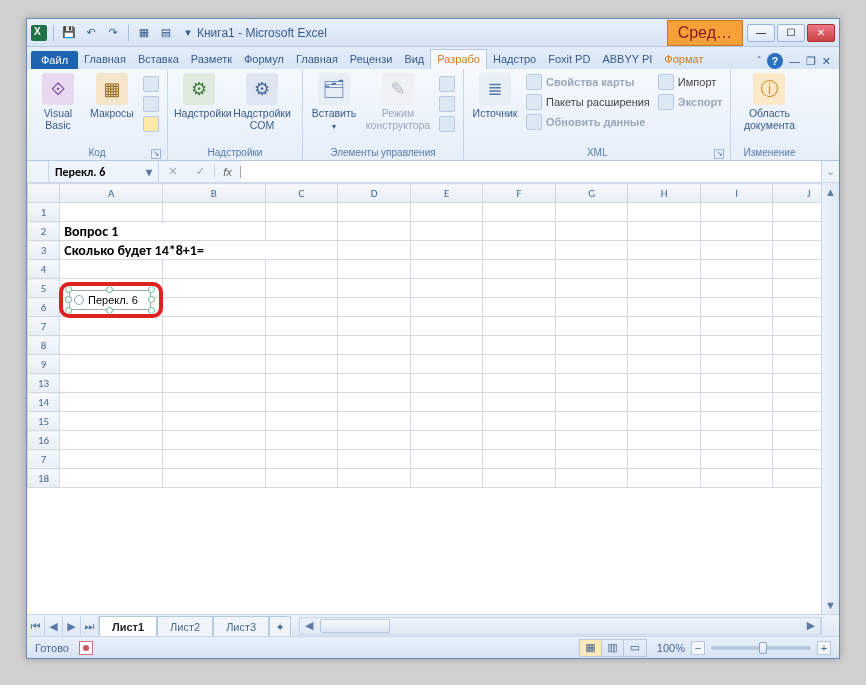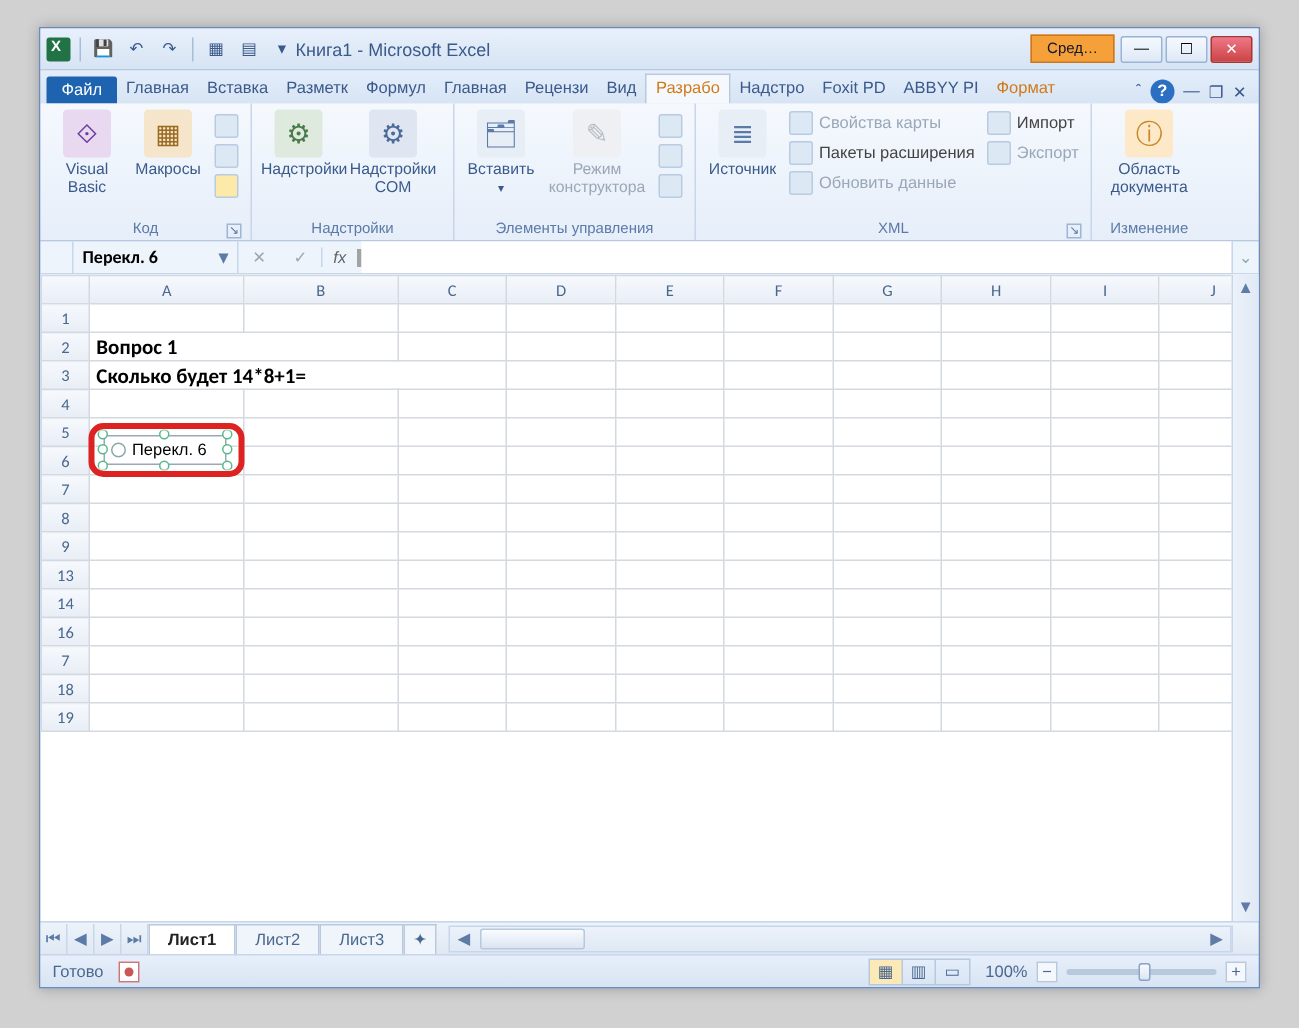--- a/index.html
+++ b/index.html
@@ -10,48 +10,48 @@
   .titlebar { height: 28px; display:flex; align-items:center; background: linear-gradient(#e8f0fb,#d7e4f4); border-bottom:1px solid #b7c9e1; padding:0 4px; }
   .titlebar .qat { display:flex; align-items:center; gap:4px; }
   .qat .xl-icon { width:16px; height:16px; background:#217346; border-radius:2px; position:relative; }
   .qat .xl-icon::after { content:"X"; color:#fff; font-weight:bold; font-size:10px; position:absolute; left:3px; top:1px; }
   .qat .qbtn { width:18px; height:18px; display:flex; align-items:center; justify-content:center; color:#3b5a8a; }
   .qat .sep { width:1px; height:16px; background:#a8bdd9; margin:0 2px; }
   .titletxt { flex:1; text-align:left; color:#3a5a8c; font-size:12px; }
   .winbtns { display:flex; gap:2px; }
   .winbtn { width:28px; height:18px; border:1px solid #9bb4d6; background:linear-gradient(#f5f9fe,#dee9f6); display:flex; align-items:center; justify-content:center; border-radius:2px; font-size:10px; }
   .winbtn.close { background:linear-gradient(#e78,#c44); color:#fff; border-color:#a33; }
-  .sredstv { background:#f6a03a; color:#0f172a; padding:3px 10px; font-size:10px; border:1px solid #c87822; margin-right:4px; }
+  .sredstv { background:#f6a03a; color:#7f1d1d; padding:3px 10px; font-size:16px; border:1px solid #c87822; margin-right:4px; }
   
   .tabs { height:22px; display:flex; align-items:flex-end; padding-left:4px; background:linear-gradient(#e4eefb,#d7e4f4); }
   .tab { padding:3px 6px 4px; color:#3a5a8c; font-size:11px; cursor:default; }
   .tab.file { background:#1e63b0; color:#fff; border-radius:2px 2px 0 0; padding:3px 10px; }
   .tab.active { background:#f5f9fe; border:1px solid #b7c9e1; border-bottom:none; color:#d07a1a; }
   .tabs-right { margin-left:auto; display:flex; align-items:center; gap:6px; padding-right:8px; color:#3a5a8c; }
   .circle-help { width:16px; height:16px; border-radius:50%; background:#2a6fc1; color:#fff; display:flex; align-items:center; justify-content:center; font-weight:bold; font-size:11px; }
   
   .ribbon { height:92px; background:linear-gradient(#f5f9fe,#e6eef9); border-bottom:1px solid #b7c9e1; display:flex; }
   .group { border-right:1px solid #c7d6ea; padding:2px 6px 0; display:flex; flex-direction:column; }
   .group-body { flex:1; display:flex; align-items:flex-start; gap:4px; }
   .group-label { text-align:center; color:#5b7aa8; font-size:10px; padding:1px 0 2px; position:relative; }
   .group-label .dlg { position:absolute; right:0; bottom:1px; width:10px; height:10px; border:1px solid #9db6d6; font-size:8px; line-height:8px; text-align:center; color:#5b7aa8; }
   .bigbtn { width:50px; text-align:center; font-size:10.5px; color:#3a5a8c; padding-top:2px; }
   .bigbtn .ic { width:32px; height:32px; margin:0 auto 2px; border-radius:3px; display:flex; align-items:center; justify-content:center; font-size:18px; }
   .smallrow { display:flex; flex-direction:column; gap:2px; }
   .smallbtn { display:flex; align-items:center; gap:4px; color:#444; font-size:11px; padding:1px 2px; white-space:nowrap; }
-  .smallbtn.dis { color:#9aa7b8; }
+  .smallbtn.dis { color:#9aa7b8;font-weight:bold; }
   .smallbtn .sic { width:16px; height:16px; background:#dde8f5; border:1px solid #b9cbe2; border-radius:2px; flex-shrink:0; }
   
   .fbar { height:22px; background:#eef4fb; border-bottom:1px solid #c7d6ea; display:flex; align-items:stretch; }
   .fbar .tri { width:22px; border-right:1px solid #c7d6ea; display:flex; align-items:center; justify-content:center; color:#5b7aa8; }
   .namebox { width:110px; border-right:1px solid #c7d6ea; display:flex; align-items:center; padding:0 6px; font-weight:bold; font-family:Calibri, sans-serif; font-size:12px; }
   .namebox .dd { margin-left:auto; color:#5b7aa8; }
   .fx-area { flex:1; display:flex; align-items:center; }
   .fx-ctrl { width:56px; display:flex; align-items:center; justify-content:space-around; color:#9aa; border-right:1px solid #c7d6ea; }
-  .fx-lbl { width:26px; text-align:center; font-style:italic; color:#666; border-right:3px solid #a3a3a3; }
+  .fx-lbl { width:26px; text-align:center; font-style:italic; color:#666; border-right:1px solid #a3a3a3; }
   .fx-input { flex:1; padding:0 6px; background:#fff; height:100%; display:flex; align-items:center; }
   .fbar .exp { width:18px; border-left:1px solid #c7d6ea; display:flex; align-items:center; justify-content:center; color:#8aa; }
   
   .gridwrap { flex:1; display:flex; overflow:hidden; background:#fff; position:relative; }
   .grid { flex:1; position:relative; overflow:hidden; }
   table.sheet { border-collapse:collapse; table-layout:fixed; width:820px; }
   table.sheet th, table.sheet td { border:1px solid #d4d9df; font-family:Calibri, sans-serif; font-size:14px; height:19px; overflow:hidden; white-space:nowrap; }
   table.sheet th { background:linear-gradient(#f6f9fd,#e8eef6); color:#4a688f; font-weight:normal; font-size:11px; text-align:center; }
   table.sheet th.rowhdr { width:32px; }
   table.sheet td { padding:0 4px; }
@@ -439,20 +439,33 @@
                 <td></td>
                 <td></td>
                 <td></td>
                 <td></td>
                 <td></td>
                 <td></td>
                 <td></td>
                 <td class="col-last"></td>
               </tr>
         <tr>
+                <th class="rowhdr">15</th>
+                <td></td>
+                <td></td>
+                <td></td>
+                <td></td>
+                <td></td>
+                <td></td>
+                <td></td>
+                <td></td>
+                <td></td>
+                <td class="col-last"></td>
+              </tr>
+        <tr>
                 <th class="rowhdr">16</th>
                 <td></td>
                 <td></td>
                 <td></td>
                 <td></td>
                 <td></td>
                 <td></td>
                 <td></td>
                 <td></td>
                 <td></td>
@@ -466,33 +479,20 @@
                 <td></td>
                 <td></td>
                 <td></td>
                 <td></td>
                 <td></td>
                 <td></td>
                 <td class="col-last"></td>
               </tr>
         <tr>
                 <th class="rowhdr">18</th>
-                <td></td>
-                <td></td>
-                <td></td>
-                <td></td>
-                <td></td>
-                <td></td>
-                <td></td>
-                <td></td>
-                <td></td>
-                <td class="col-last"></td>
-              </tr>
-        <tr class="row-last">
-                <th class="rowhdr">19</th>
                 <td></td>
                 <td></td>
                 <td></td>
                 <td></td>
                 <td></td>
                 <td></td>
                 <td></td>
                 <td></td>
                 <td></td>
                 <td class="col-last"></td>

